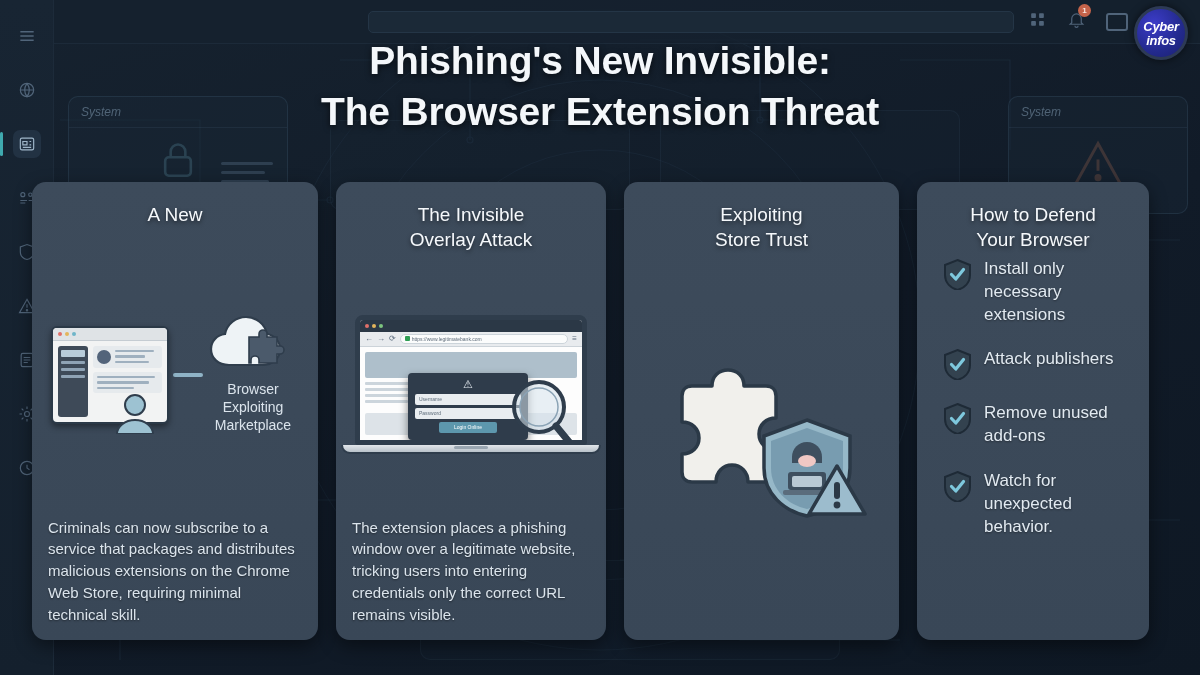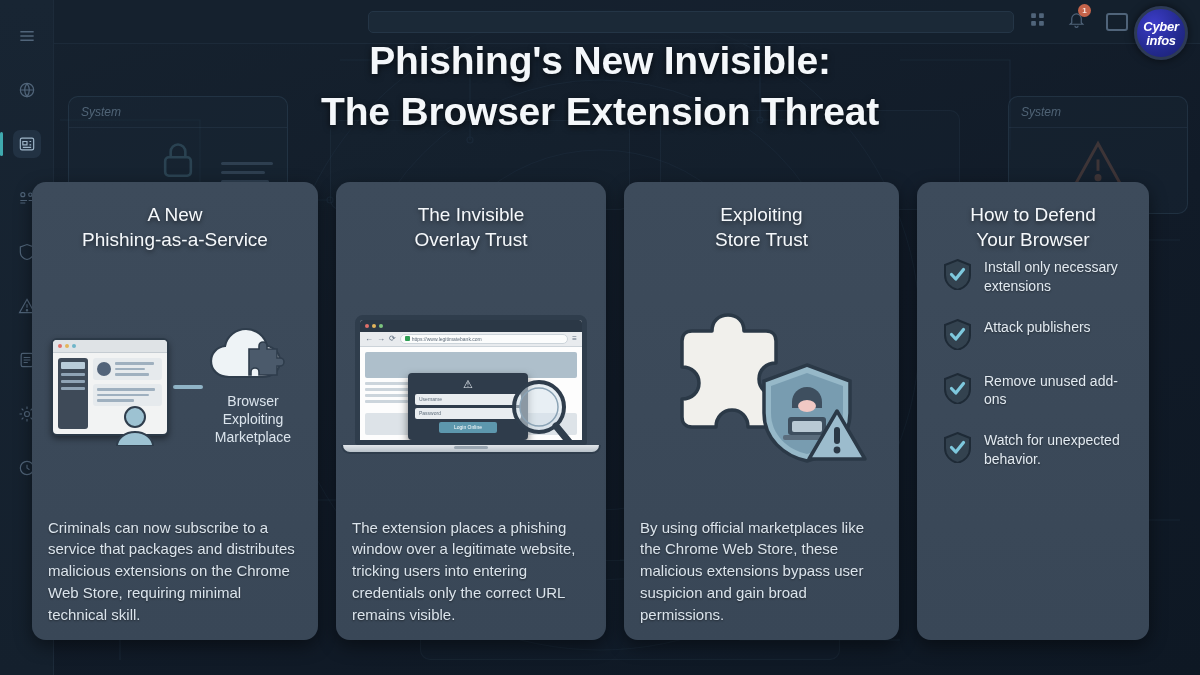--- a/index.html
+++ b/index.html
@@ -124,21 +124,21 @@
 
   
   .art3 { position:relative; width:180px; height:170px; }
   .puzzle3 { position:absolute; left:0; top:14px; }
   .shield3 { position:absolute; right:-4px; top:62px; }
   .warn3 { position:absolute; right:-16px; bottom:6px; }
 
   
   .check-list { width:100%; padding:6px 4px 0 10px; display:flex; flex-direction:column; gap:22px; }
   .check-item { display:flex; gap:12px; align-items:flex-start; }
-  .check-text { font-size:14px; line-height:1.34; color:#e2eaf1; text-shadow:0 1px 2px rgba(0,0,0,.4); }
+  .check-text { font-size:17px; line-height:1.34; color:#e2eaf1; text-shadow:0 1px 2px rgba(0,0,0,.4); }
   .shield-check { flex:none; width:29px; height:32px; }
 </style>
 </head>
 <body>
 
 <div class="app-bg">
   <svg class="bg-circuit" viewBox="0 0 1200 675" preserveAspectRatio="none">
     <g stroke="#2b4257" stroke-width="1.2" fill="none" opacity="0.55">
       <path d="M60 120 H200 V200 H330"></path>
         <path d="M60 260 H150 V340 H300"></path>
@@ -280,21 +280,20 @@
 <h1 class="headline">
   <span>Phishing's New Invisible:</span><br>
   <span>The Browser Extension Threat</span>
 </h1>
 
 <section class="cards">
 
   <article class="card card-1">
     <div class="card-title">
       <span>A New</span><br>
-      <span>Phishing-as-a-Service</span>
     </div>
     <div class="card-art">
       <div class="art1">
         <div style="position:relative;">
           <div class="mini-browser">
             <div class="mb-bar">
               <span class="dot" style="background:#e0706a"></span>
               <span class="dot" style="background:#e3b55c"></span>
               <span class="dot" style="background:#6fb5c9"></span>
             </div>
@@ -342,21 +341,21 @@
           </div>
         </div>
       </div>
     </div>
     <p class="card-body">Criminals can now subscribe to a service that packages and distributes malicious extensions on the Chrome Web Store, requiring minimal technical skill.</p>
   </article>
 
   <article class="card card-2">
     <div class="card-title">
       <span>The Invisible</span><br>
-      <span>Overlay Trust</span>
+      <span>Overlay Attack</span>
     </div>
     <div class="card-art">
       <div class="laptop">
         <div class="lp-screen">
           <div class="lp-bar">
             <span class="dot" style="background:#e0706a"></span>
             <span class="dot" style="background:#e3b55c"></span>
             <span class="dot" style="background:#7cc47f"></span>
           </div>
           <div class="url-row">
@@ -420,21 +419,20 @@
           <rect x="34" y="60" width="30" height="11" rx="2" fill="#b9c9d4"></rect>
           <rect x="25" y="74" width="48" height="5" rx="2" fill="#5a6c7c"></rect>
         </svg>
         <svg class="warn3" width="62" height="56" viewBox="0 0 62 56">
           <path d="M31 4 L59 52 H3 Z" fill="#9cbccd" stroke="#2b3947" stroke-width="3.5" stroke-linejoin="round"></path>
           <rect x="28" y="20" width="6" height="17" rx="3" fill="#2b3947"></rect>
           <circle cx="31" cy="43" r="3.4" fill="#2b3947"></circle>
         </svg>
       </div>
     </div>
-    <p class="card-body">By using official marketplaces like the Chrome Web Store, these malicious extensions bypass user suspicion and gain broad permissions.</p>
   </article>
 
   <article class="card card-4">
     <div class="card-title">
       <span>How to Defend</span><br>
       <span>Your Browser</span>
     </div>
     <div class="check-list">
       <div class="check-item">
         <svg class="shield-check" viewBox="0 0 29 32">

